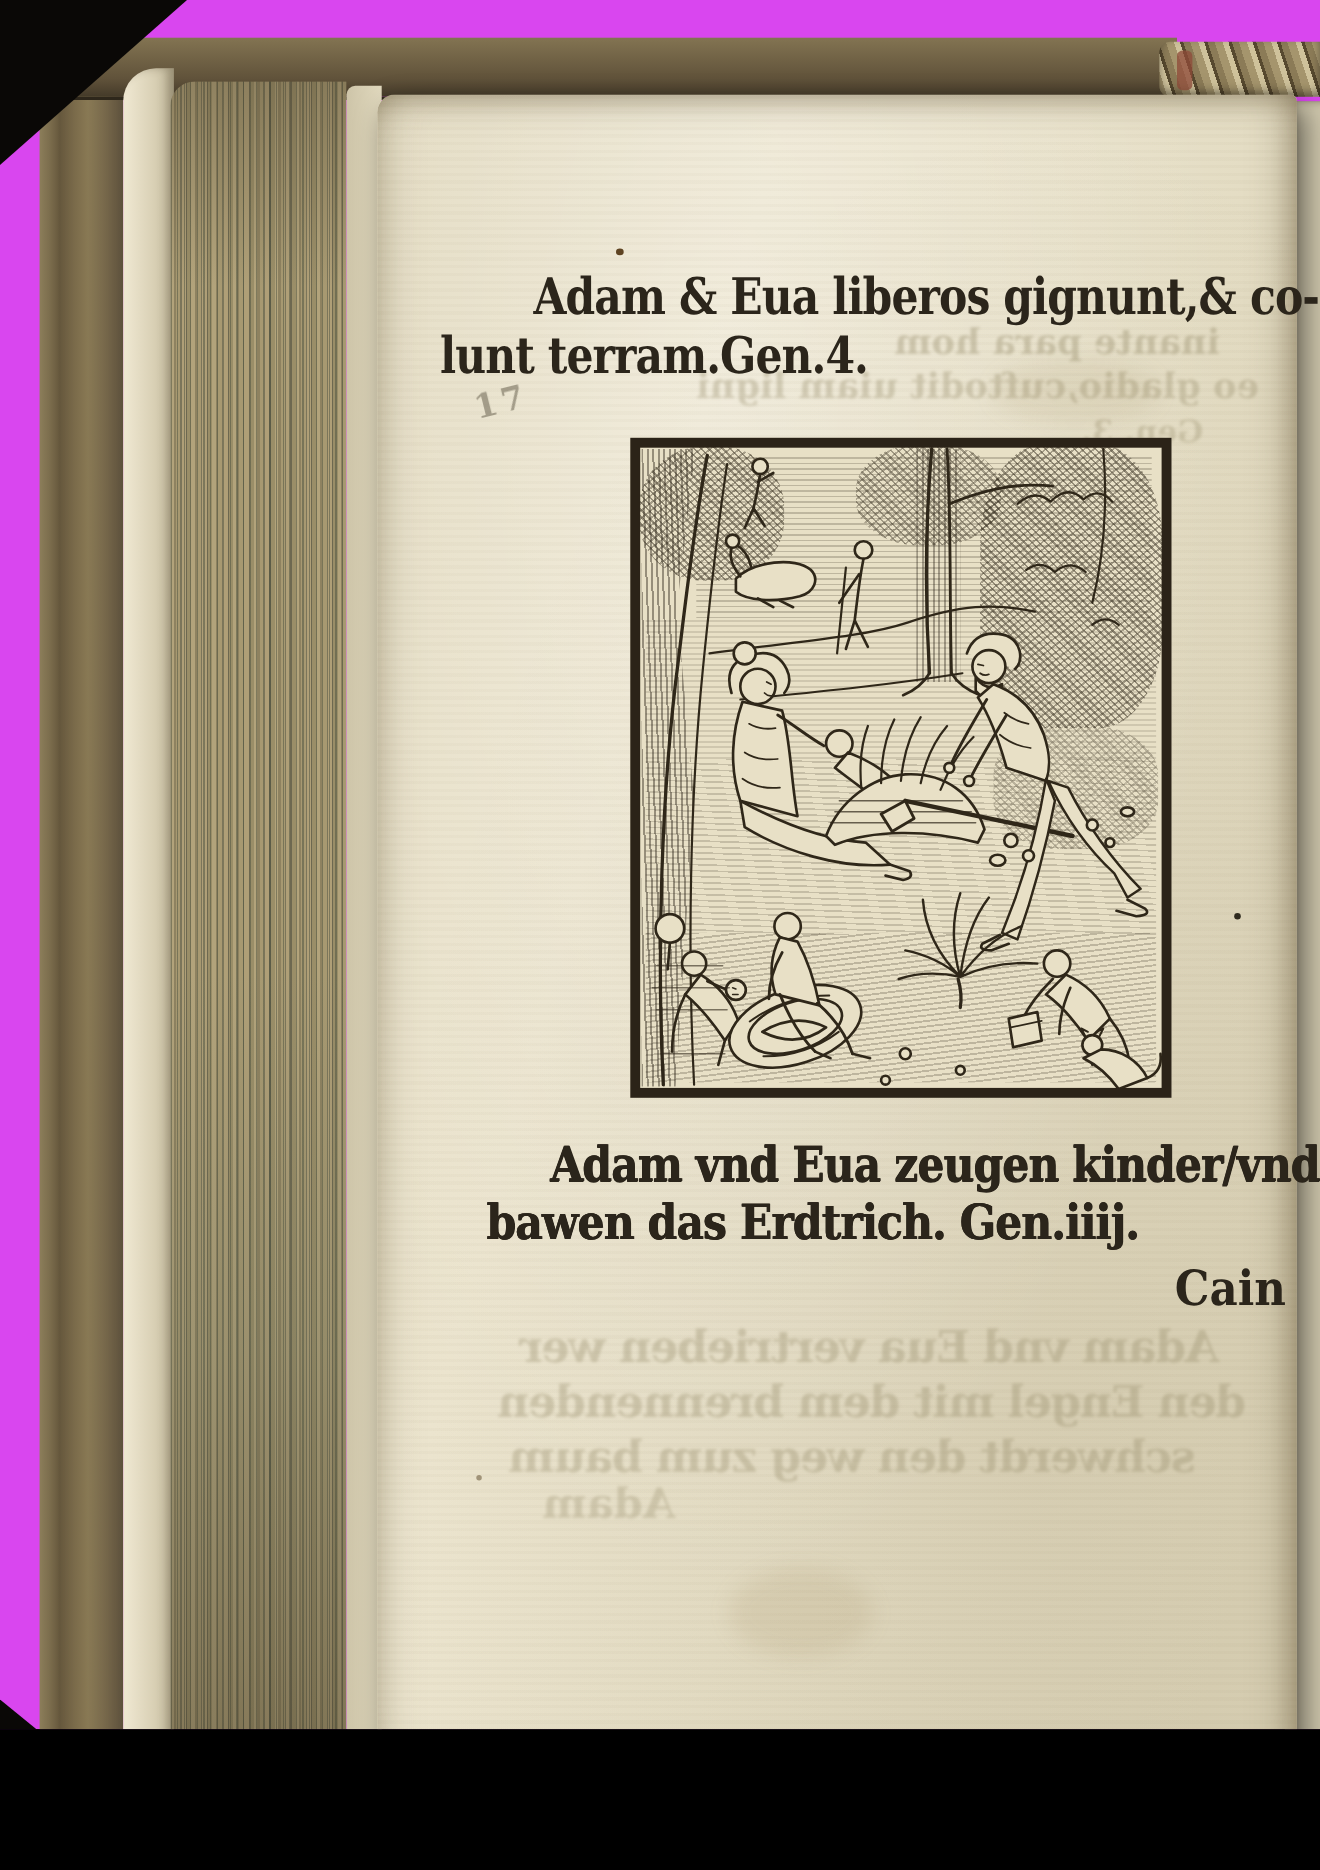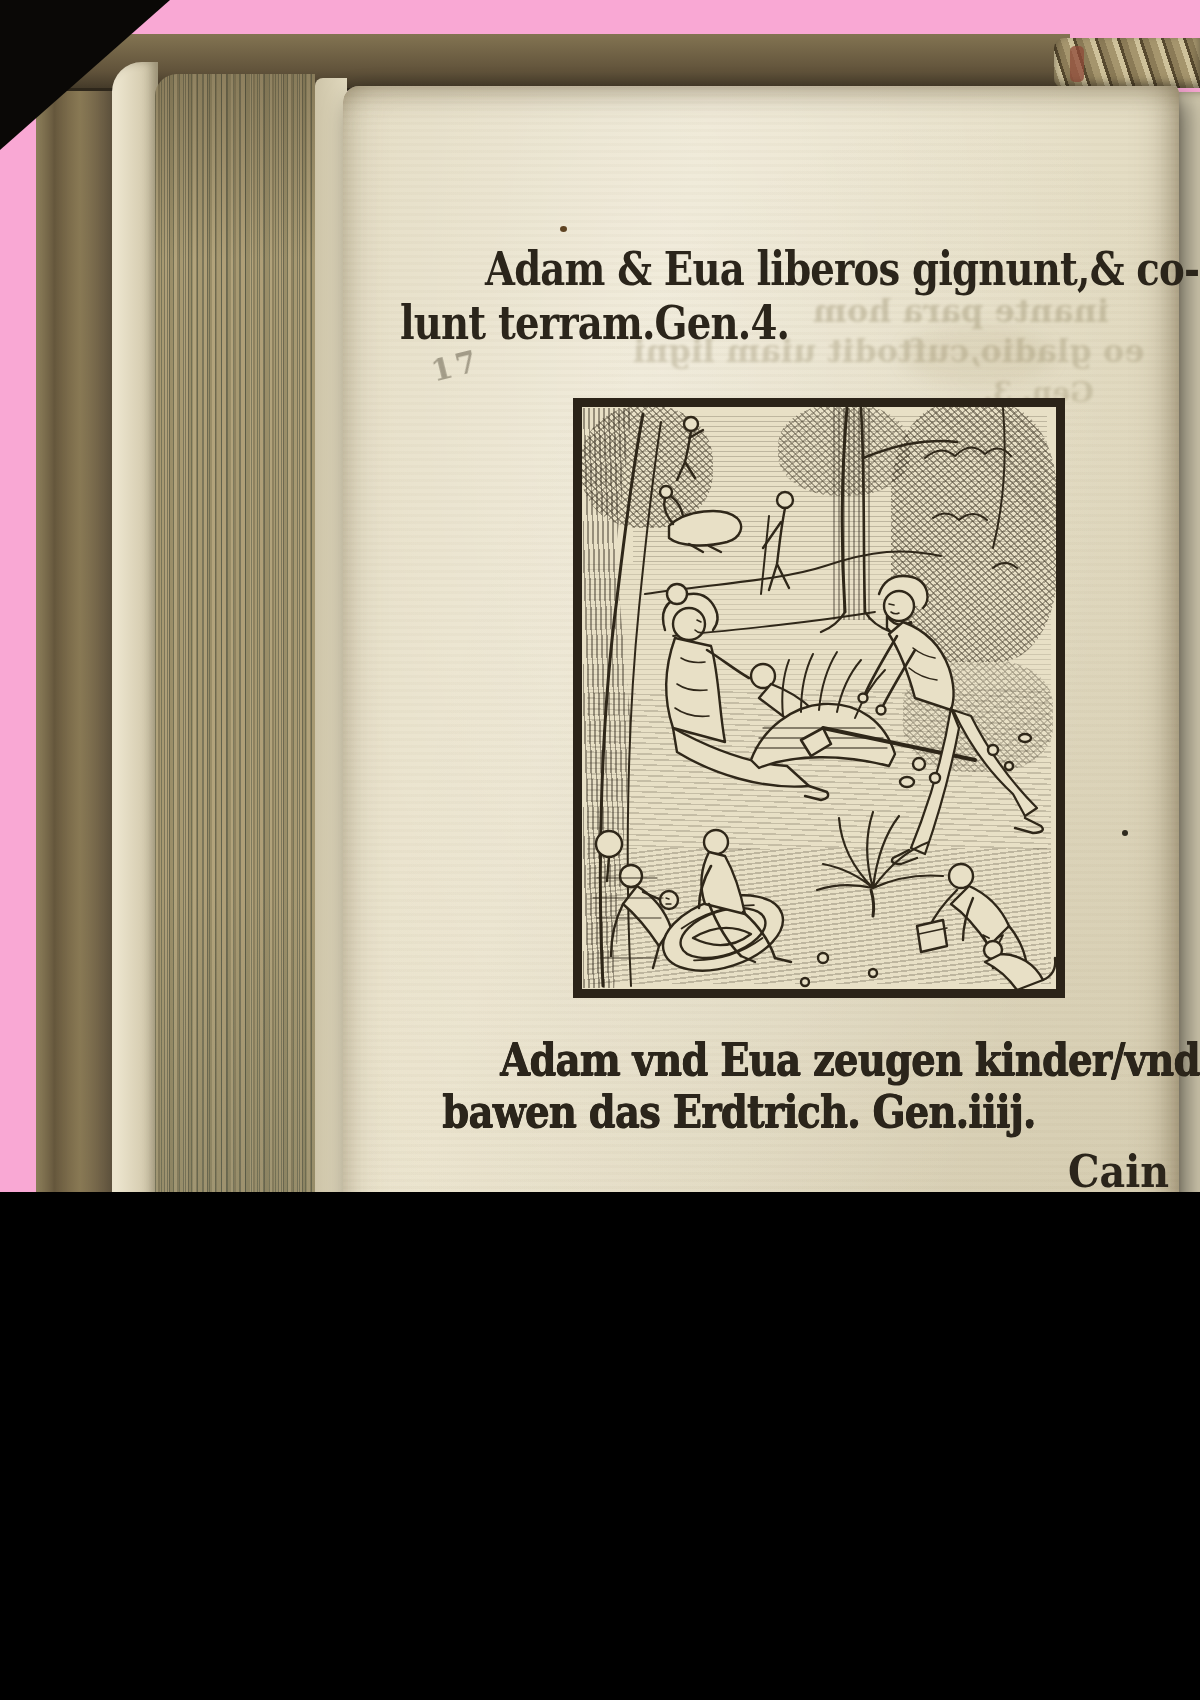--- a/index.html
+++ b/index.html
@@ -1,16 +1,16 @@
 <!DOCTYPE html>
 <html><head>
 <meta charset="utf-8">
 <style>
   html,body{margin:0;padding:0;background:#000;}
-  .stage{position:relative;width:1200px;height:1192px;overflow:hidden;background:#f9a8d4;
+  .stage{position:relative;width:1200px;height:1572px;overflow:hidden;background:#d946ef;
          font-family:"DejaVu Serif","Liberation Serif",serif;}
   .abs{position:absolute;}
 
   
   .cover-left{left:36px;top:28px;width:76px;height:1646px;
     background:linear-gradient(90deg,#ab9a6e 0,#6b5c40 24%,#8a7a55 58%,#72634a 100%);
     border-radius:26px 0 0 22px;box-shadow:inset 0 0 34px rgba(0,0,0,.38);}
   .cover-top{left:58px;top:34px;width:1012px;height:54px;
     background:linear-gradient(180deg,#837452,#60523a 70%,#443a29);
     border-radius:12px 0 0 0;border-bottom:3px solid #2e271b;}

